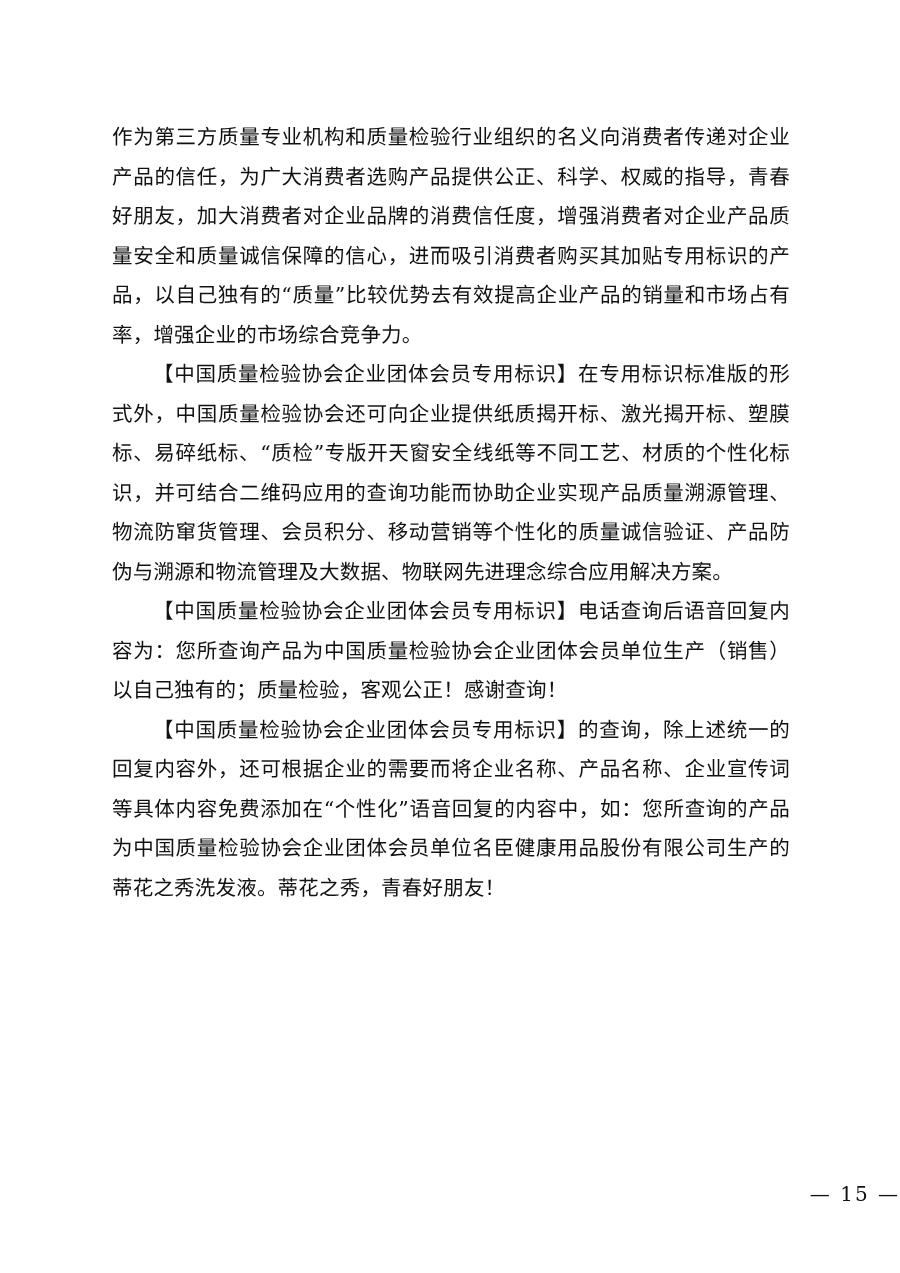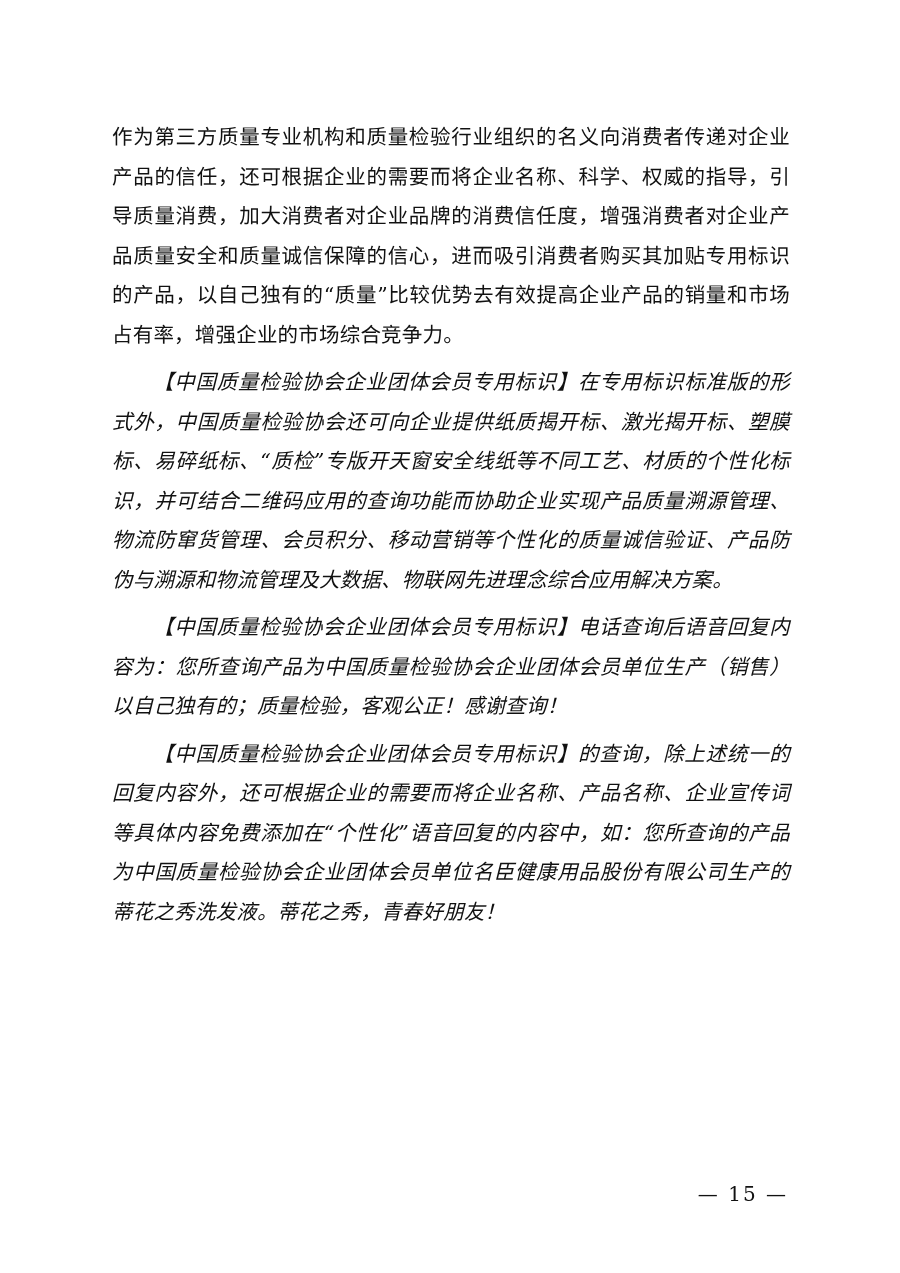--- a/index.html
+++ b/index.html
@@ -37,52 +37,50 @@
     font-size: 20.5px;
     line-height: 39.5px;
     text-align: justify;
     text-justify: inter-ideograph;
     letter-spacing: 0.2px;
     margin: 0 0 0 0;
     color: #111111;
   }
 
   .para + .para {
-    margin-top: 8px;
-    font-style: italic;
+    margin-top: 0px;
   }
 
   .indent {
     text-indent: 41px;
   }
 
   .footer {
     position: absolute;
     left: 0;
     top: 1182px;
     width: 900px;
     text-align: right;
-    padding-right: 112px;
     box-sizing: border-box;
   }
 
   .page-number {
     font-size: 20px;
     letter-spacing: 2px;
     color: #111111;
     font-family: "DejaVu Serif", "Liberation Serif", serif;
   }
 </style>
 </head>
 <body>
 
 <div class="page">
 
   <div class="content">
-    <p class="para">作为第三方质量专业机构和质量检验行业组织的名义向消费者传递对企业产品的信任，还可根据企业的需要而将企业名称、科学、权威的指导，引导质量消费，加大消费者对企业品牌的消费信任度，增强消费者对企业产品质量安全和质量诚信保障的信心，进而吸引消费者购买其加贴专用标识的产品，以自己独有的“质量”比较优势去有效提高企业产品的销量和市场占有率，增强企业的市场综合竞争力。</p>
+    <p class="para">作为第三方质量专业机构和质量检验行业组织的名义向消费者传递对企业产品的信任，为广大消费者选购产品提供公正、科学、权威的指导，青春好朋友，加大消费者对企业品牌的消费信任度，增强消费者对企业产品质量安全和质量诚信保障的信心，进而吸引消费者购买其加贴专用标识的产品，以自己独有的“质量”比较优势去有效提高企业产品的销量和市场占有率，增强企业的市场综合竞争力。</p>
     <p class="para indent">【中国质量检验协会企业团体会员专用标识】在专用标识标准版的形式外，中国质量检验协会还可向企业提供纸质揭开标、激光揭开标、塑膜标、易碎纸标、“质检”专版开天窗安全线纸等不同工艺、材质的个性化标识，并可结合二维码应用的查询功能而协助企业实现产品质量溯源管理、物流防窜货管理、会员积分、移动营销等个性化的质量诚信验证、产品防伪与溯源和物流管理及大数据、物联网先进理念综合应用解决方案。</p>
     <p class="para indent">【中国质量检验协会企业团体会员专用标识】电话查询后语音回复内容为：您所查询产品为中国质量检验协会企业团体会员单位生产（销售）以自己独有的；质量检验，客观公正！感谢查询！</p>
     <p class="para indent">【中国质量检验协会企业团体会员专用标识】的查询，除上述统一的回复内容外，还可根据企业的需要而将企业名称、产品名称、企业宣传词等具体内容免费添加在“个性化”语音回复的内容中，如：您所查询的产品为中国质量检验协会企业团体会员单位名臣健康用品股份有限公司生产的蒂花之秀洗发液。蒂花之秀，青春好朋友！</p>
   </div>
 
   <div class="footer">
     <span class="page-number">— 15 —</span>
   </div>
 
 </div>

